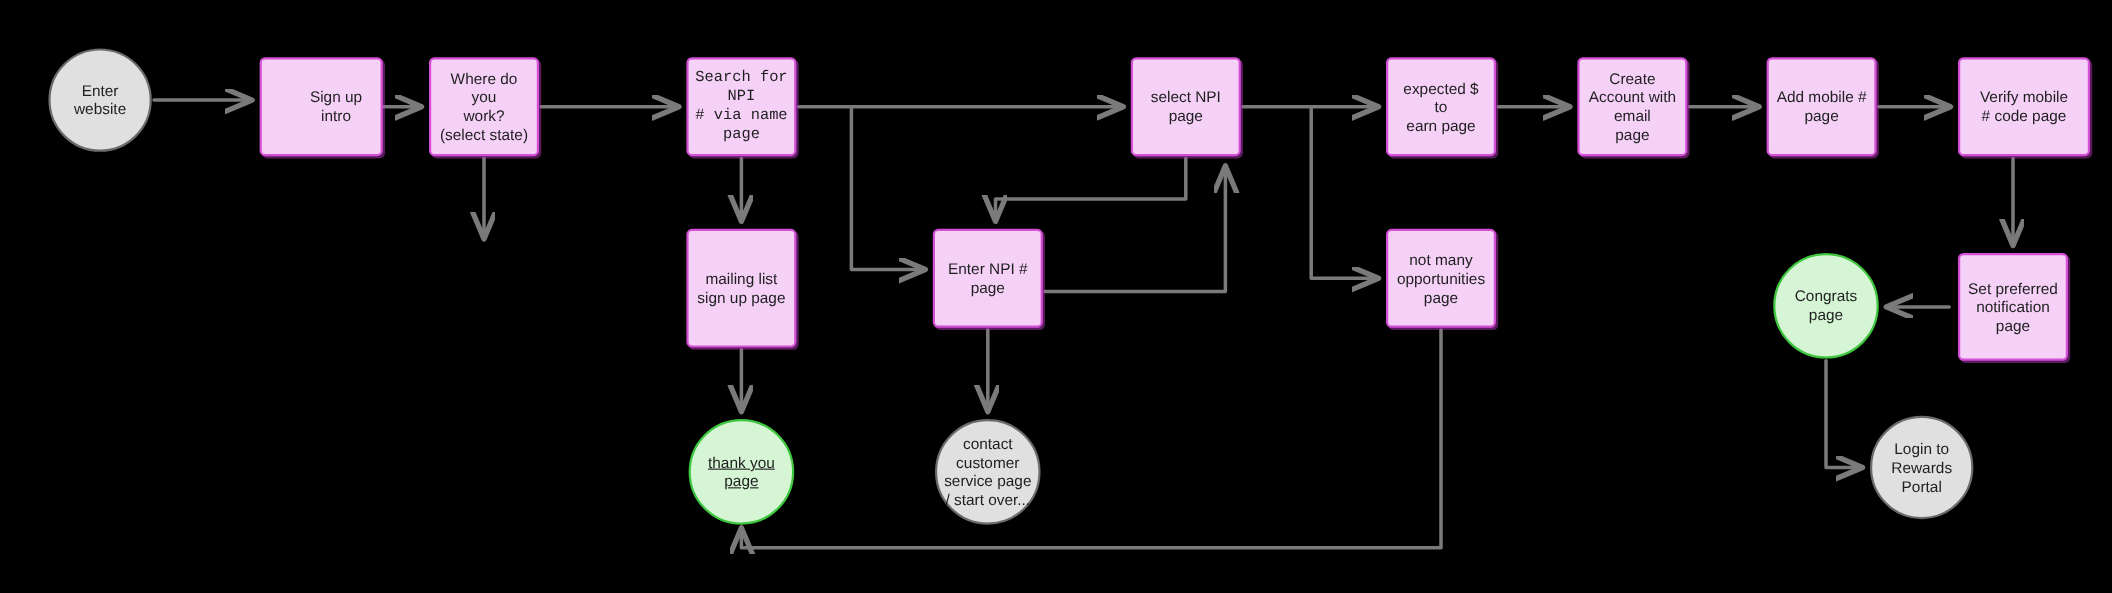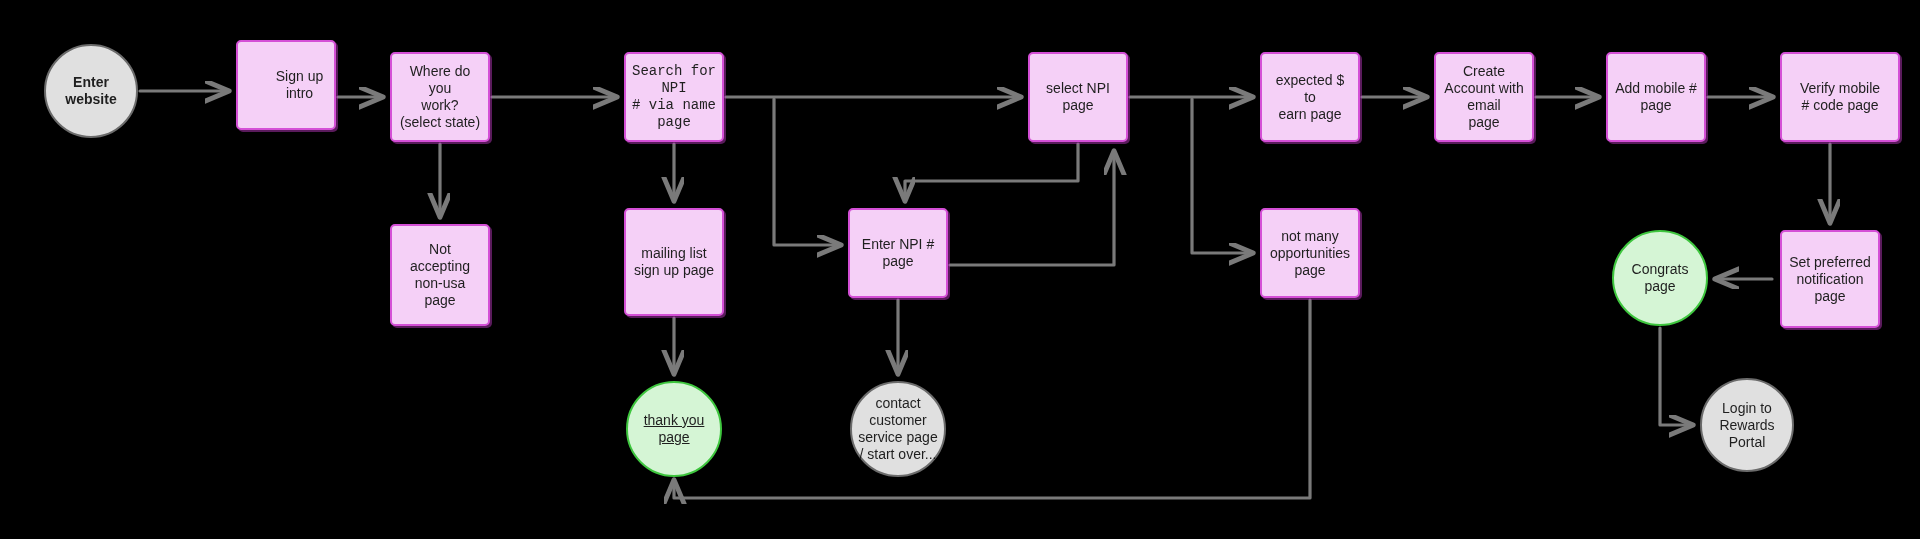--- a/index.html
+++ b/index.html
@@ -68,35 +68,31 @@
       <path d="M1310,300 L1310,498 L674,498 L674,481"></path>
       <path d="M1362,97 L1426,97"></path>
       <path d="M1536,97 L1598,97"></path>
       <path d="M1708,97 L1772,97"></path>
       <path d="M1830,144 L1830,222"></path>
       <path d="M1772,279 L1716,279"></path>
       <path d="M1660,328 L1660,425 L1692,425"></path>
     </g>
   </svg>
 
-<div class="node circle-grey" style="left: 44px; top: 44px; width: 94px; height: 94px; font-weight: bold;">
+<div class="node circle-grey" style="left: 44px; top: 44px; width: 94px; height: 94px;">
       <span class="lbl">Enter
 website</span>
     </div>
-    <div class="node rect" style="left: 236px; top: 40px; width: 100px; height: 90px; padding-left: 33px;">
+    <div class="node rect" style="left: 236px; top: 52px; width: 112px; height: 90px; padding-left: 33px;">
       <span class="lbl">Sign up intro</span>
     </div>
     <div class="node rect" style="left: 390px; top: 52px; width: 100px; height: 90px;">
       <span class="lbl">Where do you
 work?
 (select state)</span>
-    </div>
-    <div class="node rect" style="left: 390px; top: 224px; width: 100px; height: 102px;">
-      <span class="lbl">Not accepting
-non-usa page</span>
     </div>
     <div class="node rect" style="left: 624px; top: 52px; width: 100px; height: 90px; font-family: Liberation Mono, monospace;">
       <span class="lbl">Search for NPI
 # via name
 page</span>
     </div>
     <div class="node rect" style="left: 624px; top: 208px; width: 100px; height: 108px;">
       <span class="lbl">mailing list
 sign up page</span>
     </div>

